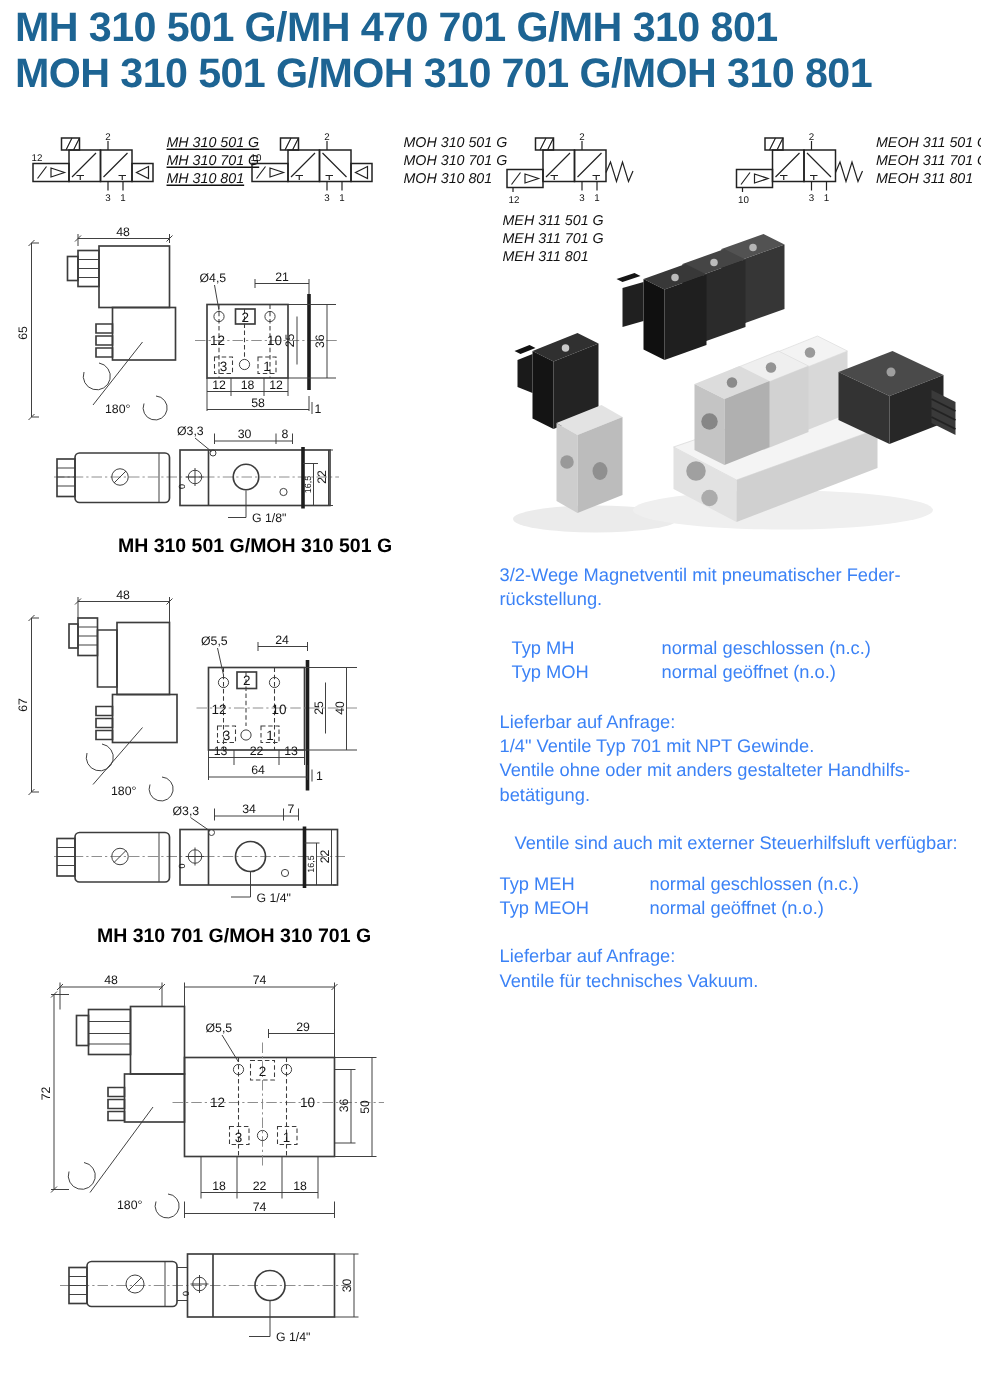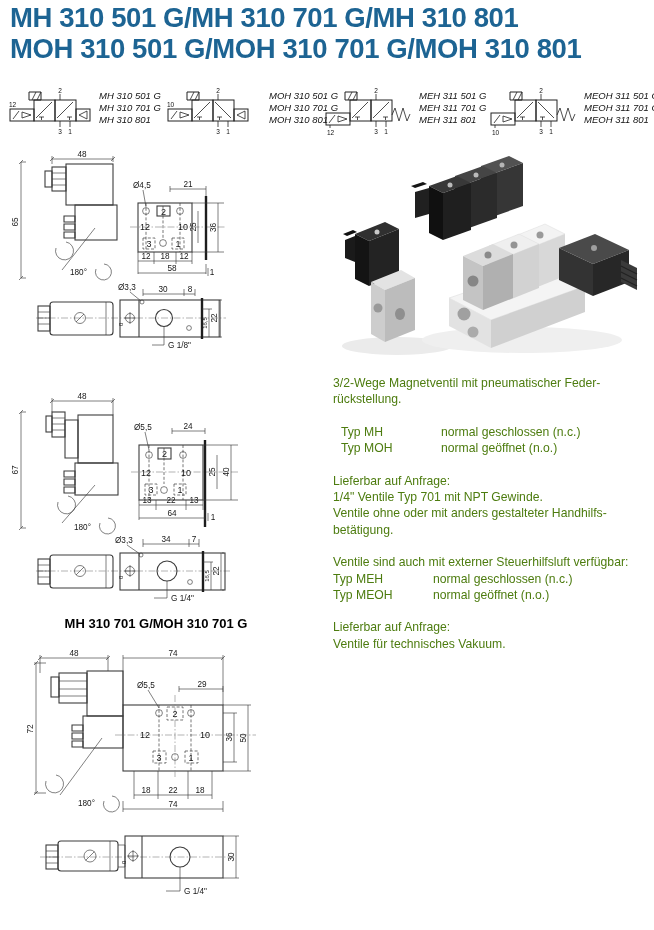--- a/index.html
+++ b/index.html
@@ -23,39 +23,39 @@
   .draw .t{stroke:#1d1d1d;stroke-width:2.4;fill:none;}
   .draw .dsh{stroke:#3c3c3c;stroke-width:.7;fill:none;stroke-dasharray:3 1.8;}
   .draw .cl{stroke:#828282;stroke-width:.6;fill:none;stroke-dasharray:7 2 1.5 2;}
   .draw text{font-size:8.2px;fill:#161616;font-family:"Liberation Sans",sans-serif;}
   .draw text.p{font-size:9px;}
   .draw text.s{font-size:6px;}
   .caption{position:absolute;font-weight:bold;font-size:13px;text-align:center;
            white-space:nowrap;color:#000;}
   
   .info{position:absolute;left:333px;top:375px;width:322px;font-size:12.2px;
-        line-height:16.4px;color:#4d7c0f;}
+        line-height:16.4px;color:#3b82f6;}
   .info p{margin:0 0 16px 0;white-space:pre-line;}
   .typerows{margin:0 0 16px 8px;}
   .typerow{display:flex;}
   .typerow .tl{flex:0 0 100px;}
-  .nogap{margin:0 !important;}
+  .nogap{margin:10px !important;}
   .extblock{margin:0 0 16px 0;}
 </style>
 </head>
 <body>
 
 <div class="page">
 
   <header class="title">
-    <div>MH 310 501 G/MH 310 701 G/MH 310 801</div>
+    <div>MH 310 501 G/MH 470 701 G/MH 310 801</div>
     <div>MOH 310 501 G/MOH 310 701 G/MOH 310 801</div>
   </header>
 
-  <div class="symgroup" style="left:4px;">
+  <div class="symgroup" style="left:16px;text-decoration:underline;">
     <svg class="sym" width="92" height="52" viewBox="0 0 92 52">
       <path class="l" d="M25 13h12v-8H25z"></path>
         <path class="m" d="M28 13l4-8M33 13l4-8"></path>
       <rect class="l" x="30" y="13" width="21" height="21"></rect>
       <rect class="l" x="51" y="13" width="21" height="21"></rect>
       <path class="m" d="M56 13V7M56 34v6M66 34v6"></path>
       <path class="m" d="M32 31L48 15M35 30h5M37.5 30v3M53 31L69 15M63 30h5M65.5 30v3"></path>
       <rect class="l" x="6" y="22" width="24" height="12"></rect>
       <path class="m" d="M9 32l6-8M18 25L27 28L18 31z"></path>
       <rect class="l" x="72" y="22" width="14" height="12"></rect>
@@ -89,21 +89,21 @@
       <text x="56" y="47" text-anchor="middle">3</text>
       <text x="66" y="47" text-anchor="middle">1</text>
     </svg>
     <div class="symlabels">
       <div>MOH 310 501 G</div>
       <div>MOH 310 701 G</div>
       <div>MOH 310 801</div>
     </div>
   </div>
 
-  <div class="symgroup" style="left:320px;">
+  <div class="symgroup" style="left:332px;flex-direction:column;">
     <svg class="sym" width="96" height="52" viewBox="0 0 96 52">
       <path class="l" d="M25 13h12v-8H25z"></path>
         <path class="m" d="M28 13l4-8M33 13l4-8"></path>
       <rect class="l" x="30" y="13" width="21" height="21"></rect>
       <rect class="l" x="51" y="13" width="21" height="21"></rect>
       <path class="m" d="M56 13V7M56 34v6M66 34v6"></path>
       <path class="m" d="M32 31L48 15M35 30h5M37.5 30v3M53 31L69 15M63 30h5M65.5 30v3"></path>
       <rect class="l" x="6" y="26" width="24" height="12"></rect>
       <path class="m" d="M9 36l6-8M18 29L27 32L18 35z"></path>
       <path class="m" d="M10 38v3"></path>
@@ -216,20 +216,21 @@
       <circle class="l" cx="152" cy="170" r="8.5"></circle>
       <circle class="m" cx="177" cy="180" r="2.4"></circle>
       <path class="m" d="M197 161V189"></path>
       <text class="s" transform="rotate(-90 195 175)" x="195" y="175" text-anchor="middle">16,5</text>
       <path class="m" d="M207 152V189M190 161h10M208 152h2M208 189h2"></path>
       <text transform="rotate(-90 205 170)" x="205" y="170" text-anchor="middle">22</text>
       <path class="m" d="M152 179v18M140 197h12"></path>
       <text x="156" y="200">G 1/8"</text>
     </g>
   </svg>
+  <div class="caption" style="left:40px;top:356px;width:260px;">MH 310 501 G/MOH 310 501 G</div>
 
   <svg class="draw" style="left:12px;top:390px;" width="310" height="224" viewBox="0 0 310 224">
     <g>
       <rect class="l" x="66" y="25" width="35" height="48"></rect>
       <rect class="l" x="40" y="22" width="13" height="25"></rect>
       <path class="m" d="M40 28h13M40 34h13M40 40h13"></path>
       <rect class="l" x="34" y="26" width="6" height="16"></rect>
       <path class="l" d="M53 30h13v38H53z"></path>
       <rect class="l" x="63" y="73" width="43" height="32"></rect>
       <path class="l" d="M52 81h11v6H52zM52 89h11v6H52zM52 97h11v6H52z"></path>

